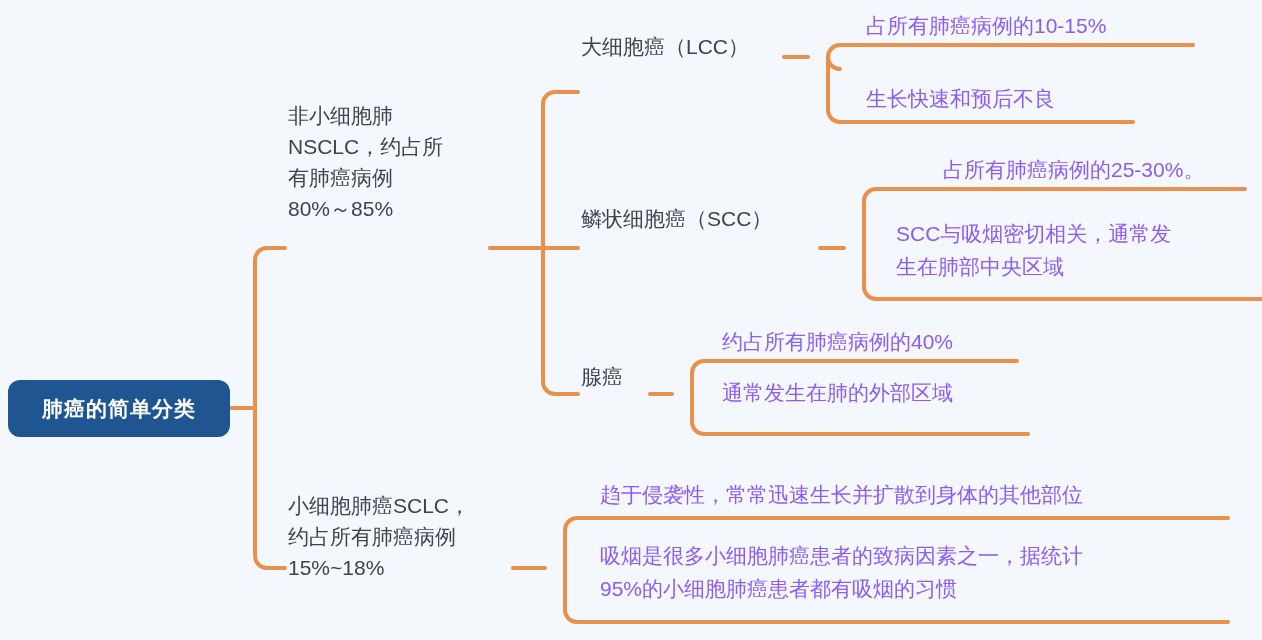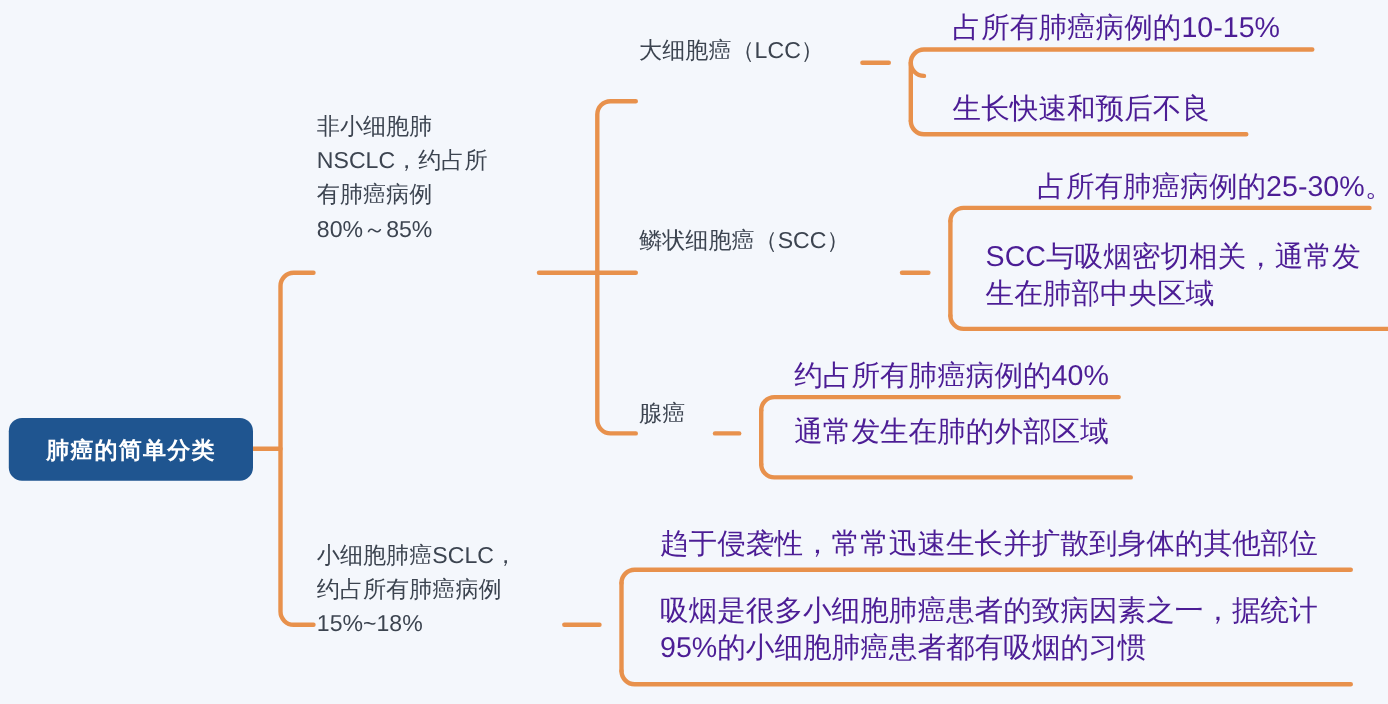--- a/index.html
+++ b/index.html
@@ -42,22 +42,22 @@
   }
   .branch-node {
     position: absolute;
     color: #3c4450;
     font-size: 21px;
     line-height: 31px;
     white-space: pre-wrap;
   }
   .leaf-node {
     position: absolute;
-    color: #4c1d95;
-    font-size: 26px;
+    color: #8b5cf6;
+    font-size: 21px;
     line-height: 33px;
     white-space: pre-wrap;
     box-sizing: border-box;
   }
 </style>
 </head>
 <body>
 
 <div id="canvas">
 

